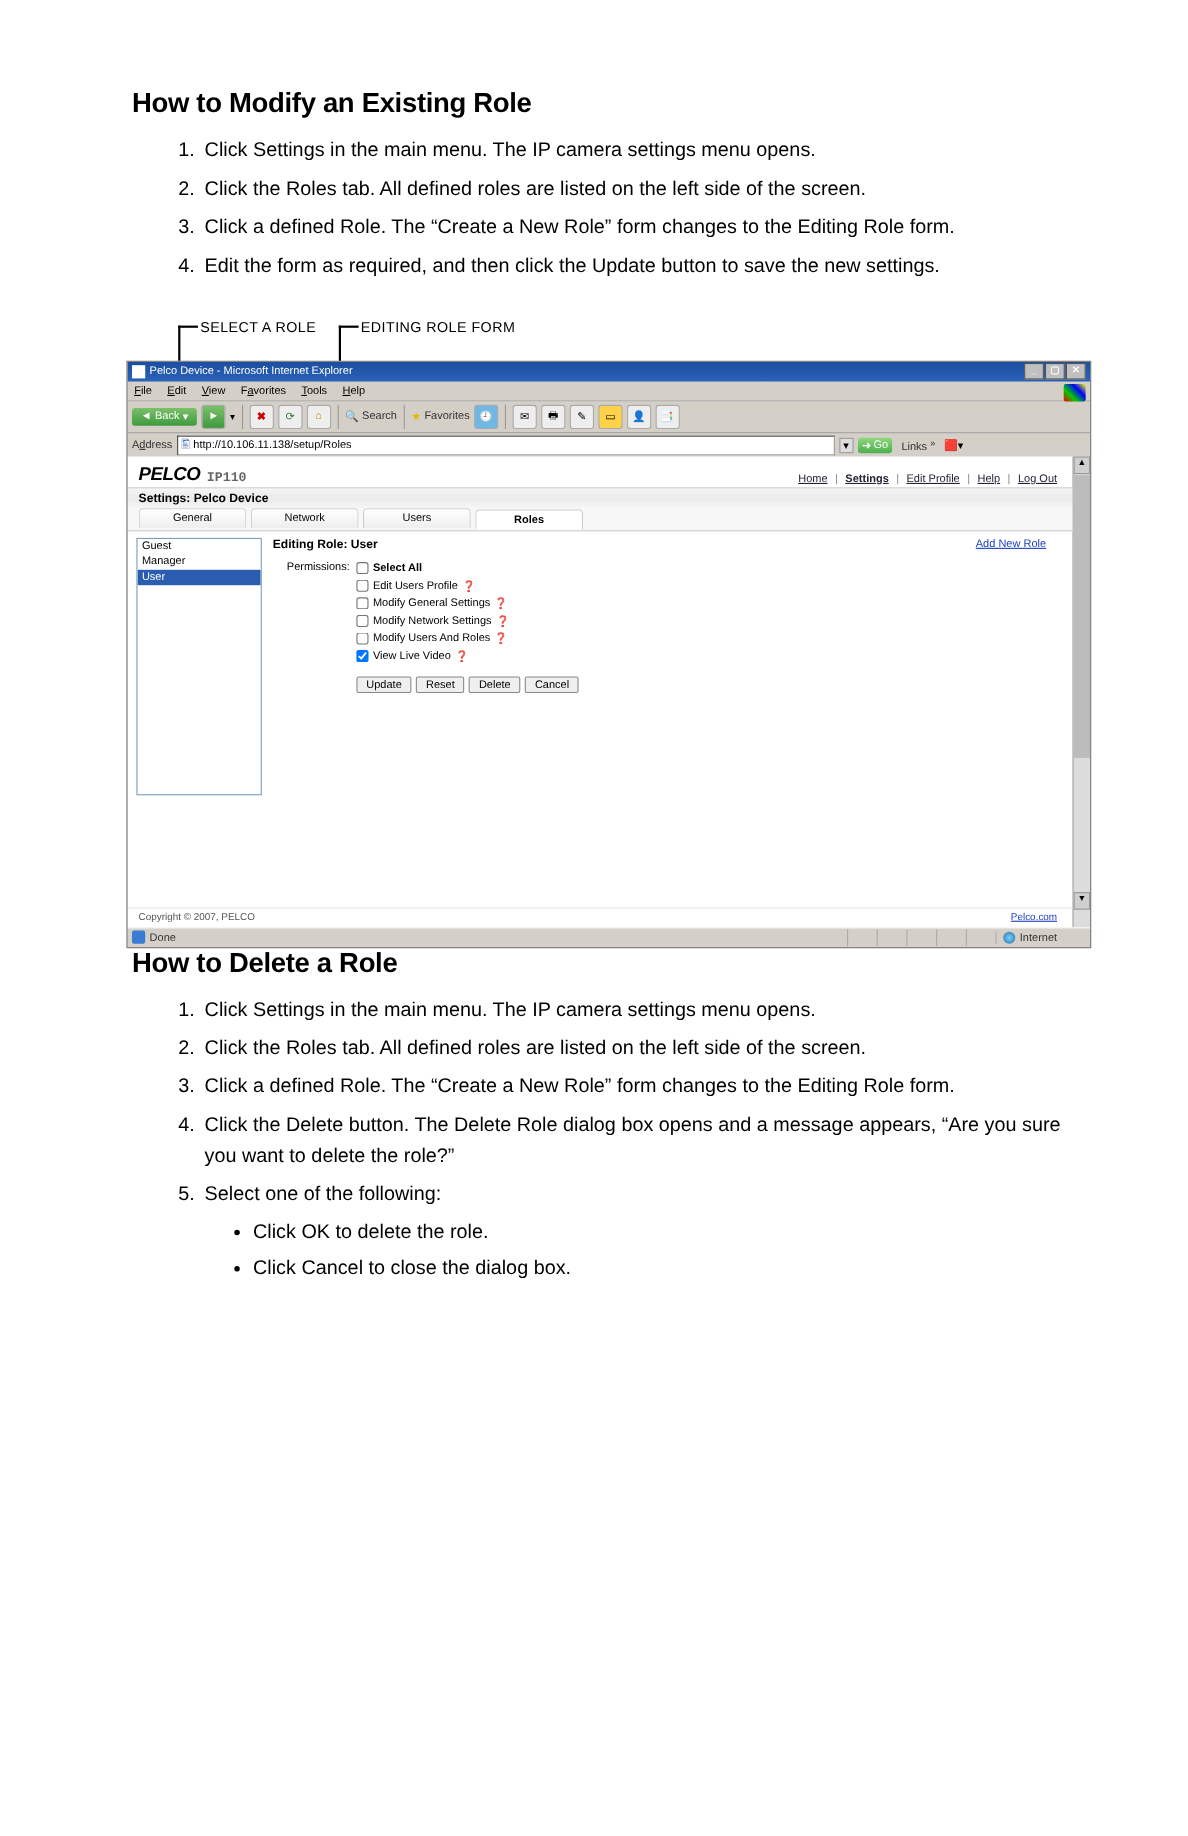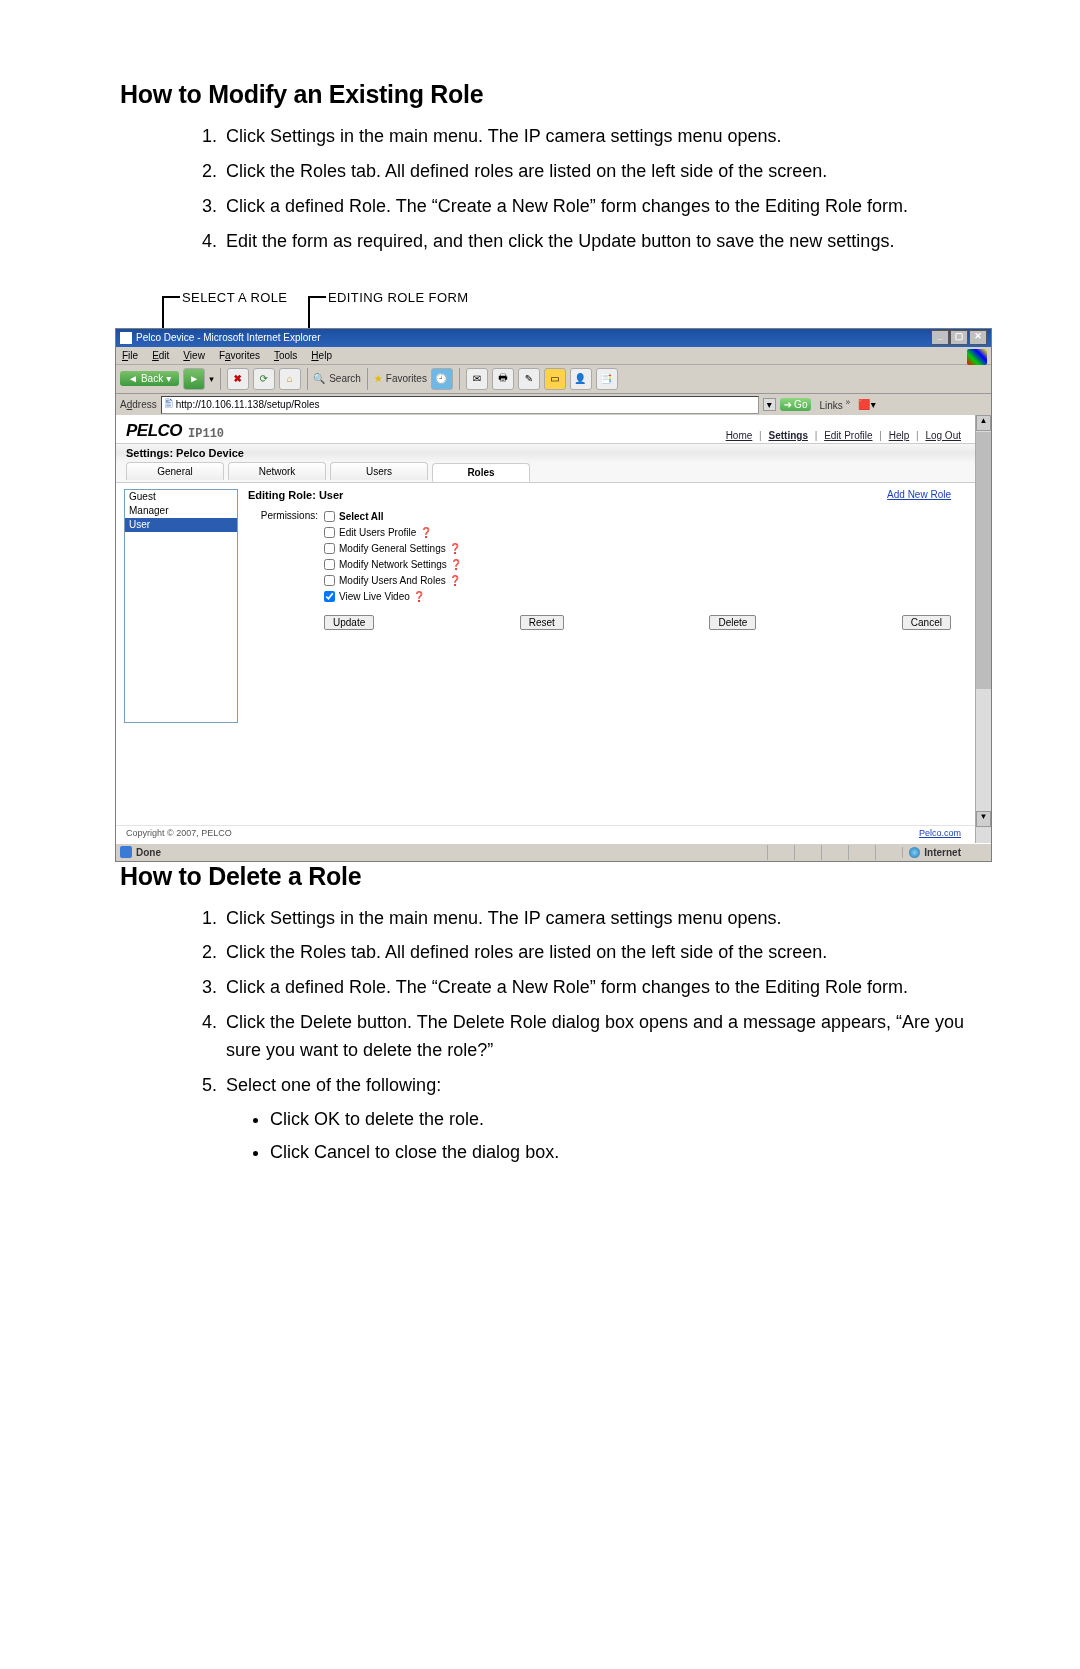--- a/index.html
+++ b/index.html
@@ -24,21 +24,20 @@
   }
   ol.steps {
     font-size: 18px;
     line-height: 1.55;
     padding-left: 62px;
     margin: 0;
   }
   ol.steps > li {
     padding-left: 4px;
     margin-bottom: 7px;
-    margin-left: 40px;
   }
   ul.sub {
     list-style: disc;
     padding-left: 44px;
     margin: 6px 0 0 0;
   }
   ul.sub > li {
     margin-bottom: 5px;
   }
 
@@ -219,21 +218,20 @@
     position: absolute; bottom: 0; left: 0; right: 0;
     display: flex; font-size: 9px; color: #555; padding: 2px 14px 6px 10px;
     border-top: 1px solid #e4e4e4;
   }
   .app-footer .plink { color: #1a3fbd; text-decoration: underline; margin-left: auto;}
   .statusbar {
     position: absolute; bottom: 0; left: 0; right: 0; height: 17px;
     background: #d4d0c8; border-top: 1px solid #fff;
     display: flex; align-items: center; font-size: 10px; color: #333;
     padding: 0 4px;
-    font-weight: bold;
   }
   .statusbar .done-icon {
     width: 12px; height: 12px; background: #3a7bd5; border-radius: 2px; margin-right: 4px;
   }
   .statusbar .cells { margin-left: auto; display: flex; }
   .statusbar .cell {
     width: 26px; height: 15px; border-left: 1px solid #aaa;
   }
   .statusbar .inet {
     display: flex; align-items: center; gap: 4px; border-left: 1px solid #aaa;
@@ -412,21 +410,21 @@
                     <span>Modify Users And Roles</span> 
                     <span class="q">❓</span>
                   </label>
                 <label class="chk">
                     <input type="checkbox" checked="" style=""> 
                     <span>View Live Video</span> 
                     <span class="q">❓</span>
                   </label>
               </div>
             </div>
-            <div class="btn-row" style="margin-left:76px;justify-content:space-between;">
+            <div class="btn-row" style="margin-left:76px;">
               <button class="small-btn">Update</button>
               <button class="small-btn">Reset</button>
               <button class="small-btn">Delete</button>
               <button class="small-btn">Cancel</button>
             </div>
           </div>
         </div>
         <div class="app-footer">
           <span>Copyright © 2007, PELCO</span>
           <a class="plink">Pelco.com</a>

